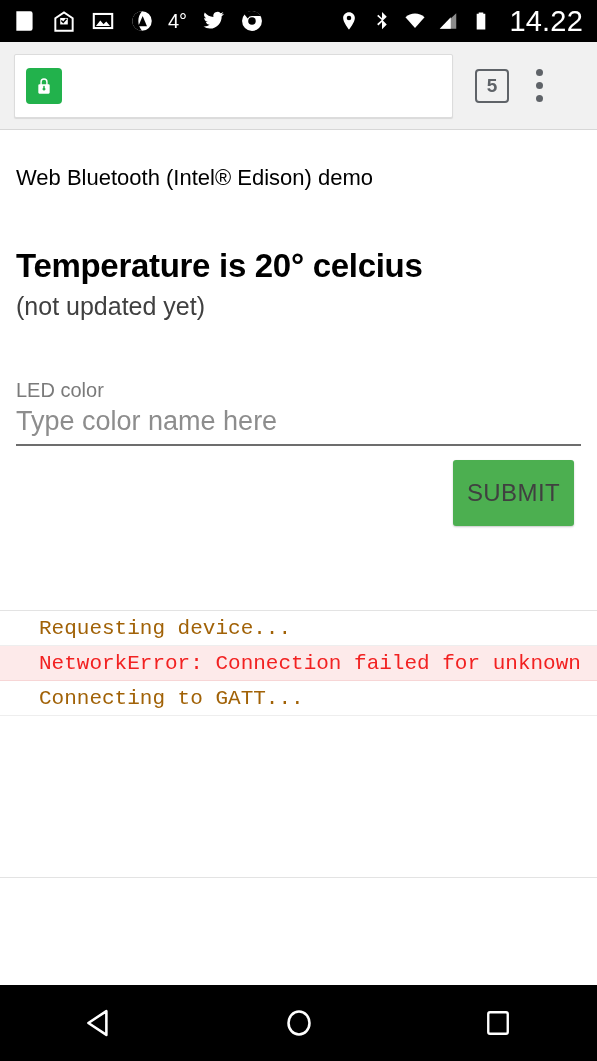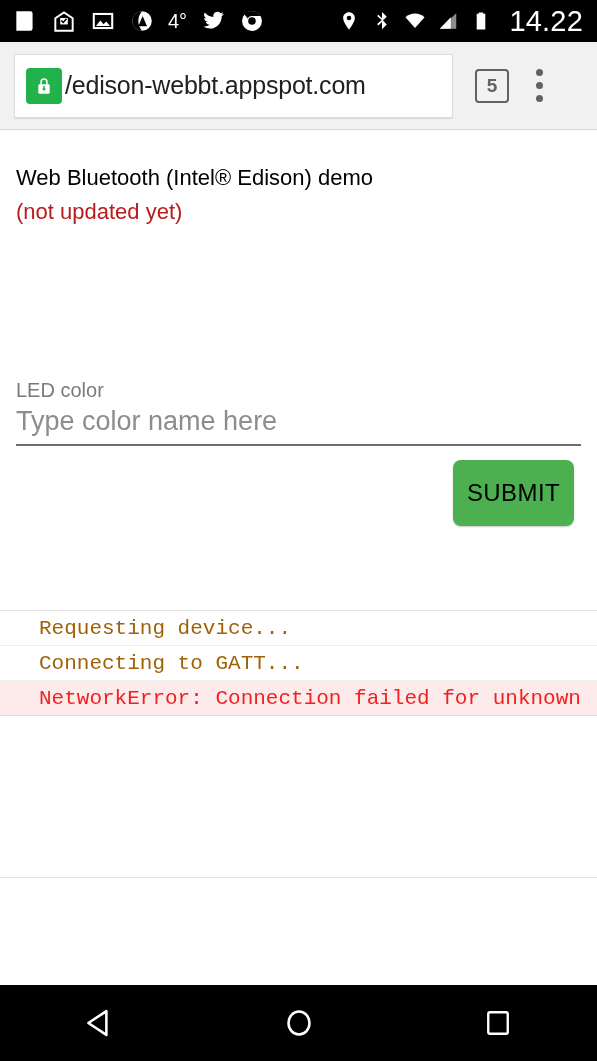--- a/index.html
+++ b/index.html
@@ -60,34 +60,34 @@
 
   
   #page { position:absolute; left:0; top:131px; width:597px; height:854px; background:#ffffff; }
   #demo-title {
     font-size:22px; color:#000000; padding:33px 0 0 16px; line-height:1.3;
   }
   #temp-heading {
     font-size:33px; font-weight:bold; color:#000000;
     padding:54px 0 0 16px; line-height:1.15; letter-spacing:-0.3px;
   }
-  #temp-sub { font-size:22px; color:#b91c1c; padding:6px 0 0 16px; line-height:1.2; }
+  #temp-sub { font-size:25px; color:#404040; padding:6px 0 0 16px; line-height:1.2; }
 
   #led-field { position:absolute; left:16px; top:247px; width:565px; }
   #led-label { font-size:20px; color:#7a7a7a; line-height:1.2; }
   #led-input {
     display:block; width:565px; height:44px; border:none; outline:none;
     border-bottom:2px solid #6d6d6d; background:transparent;
     font-family:"Liberation Sans", sans-serif; font-size:27px; color:#212121;
     padding:0 0 4px 0; margin-top:0;
   }
   #led-input::placeholder { color:#8d8d8d; opacity:1; }
 
   .btn {
-    border:none; border-radius:8px; background:#4caf50; color:#000000;
+    border:none; border-radius:3px; background:#4caf50; color:#404040;
     font-family:"Liberation Sans", sans-serif; cursor:pointer;
     box-shadow: 0 1px 2px rgba(0,0,0,0.22);
   }
   #submit-button {
     position:absolute; right:23px; top:329px; width:121px; height:66px;
     font-size:24px; letter-spacing:0.4px;
   }
 
   
   #log-panel {
@@ -193,46 +193,46 @@
     </div>
   </div>
 
   <div id="browser-toolbar">
     <div id="omnibox">
       <span id="lock-chip">
         <svg viewBox="0 0 24 24">
             <path d="M17 10h-1V7.5a4 4 0 0 0-8 0V10H7a1.2 1.2 0 0 0-1.2 1.2v8A1.2 1.2 0 0 0 7 20.4h10a1.2 1.2 0 0 0 1.2-1.2v-8A1.2 1.2 0 0 0 17 10zm-5 7a1.6 1.6 0 0 1-.8-3v-1.6a.8.8 0 0 1 1.6 0V14a1.6 1.6 0 0 1-.8 3zm2.4-7H9.6V7.5a2.4 2.4 0 0 1 4.8 0z" fill="#fff"></path>
           </svg>
       </span>
-      <span id="url-text">/edison-webbt.appspot.com</span>
     </div>
     <div id="tab-count">5</div>
     <div id="menu-dots">
       <i></i>
       <i></i>
       <i></i>
     </div>
   </div>
 
   <div id="page">
 
     <div id="demo-title">Web Bluetooth (Intel® Edison) demo</div>
+    <div id="temp-heading">Temperature is 20° celcius</div>
     <div id="temp-sub">(not updated yet)</div>
 
     <div id="led-field">
       <div id="led-label">LED color</div>
       <input id="led-input" type="text" placeholder="Type color name here" style="">
     </div>
 
     <button class="btn" id="submit-button">SUBMIT</button>
 
     <div id="log-panel">
       <div class="log-row">Requesting device...</div>
+      <div class="log-row error">NetworkError: Connection failed for unknown</div>
       <div class="log-row">Connecting to GATT...</div>
-      <div class="log-row error">NetworkError: Connection failed for unknown</div>
     </div>
 
   </div>
 
   <div id="nav-bar">
     <div class="navbtn">
       <svg width="34" height="34" viewBox="0 0 24 24">
           <path d="M16.5 3.6v16.8L3.8 12z" fill="none" stroke="#fff" stroke-width="1.8" stroke-linejoin="round"></path>
         </svg>
     </div>

